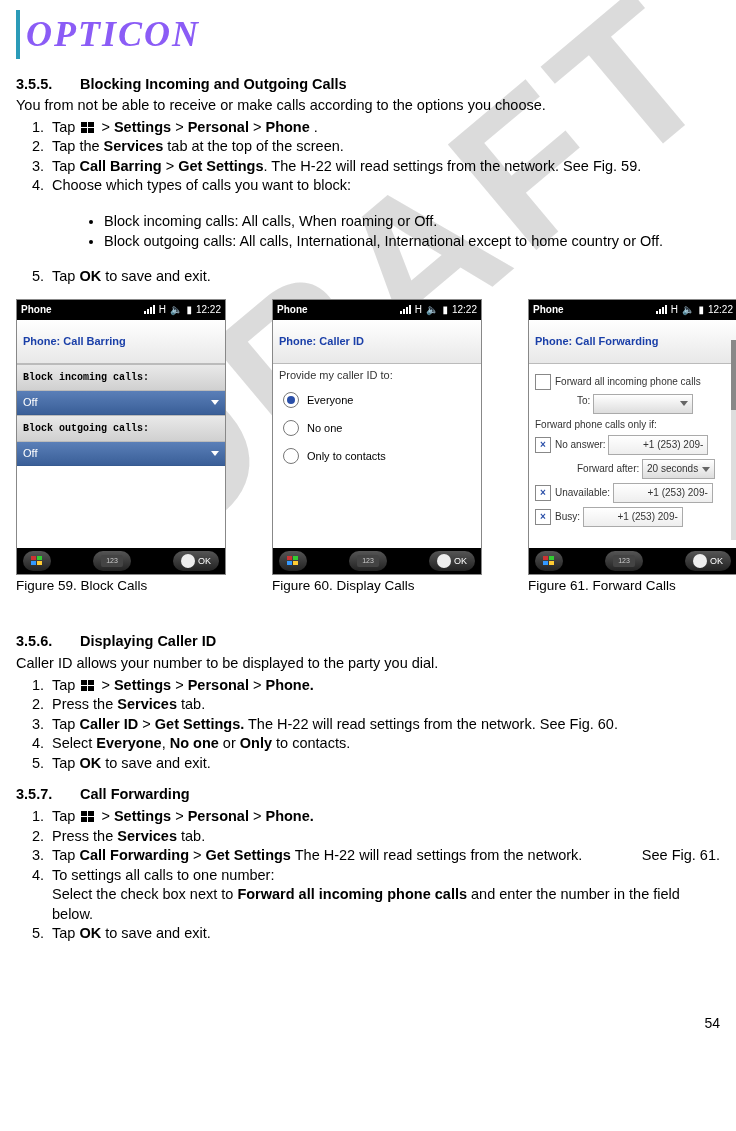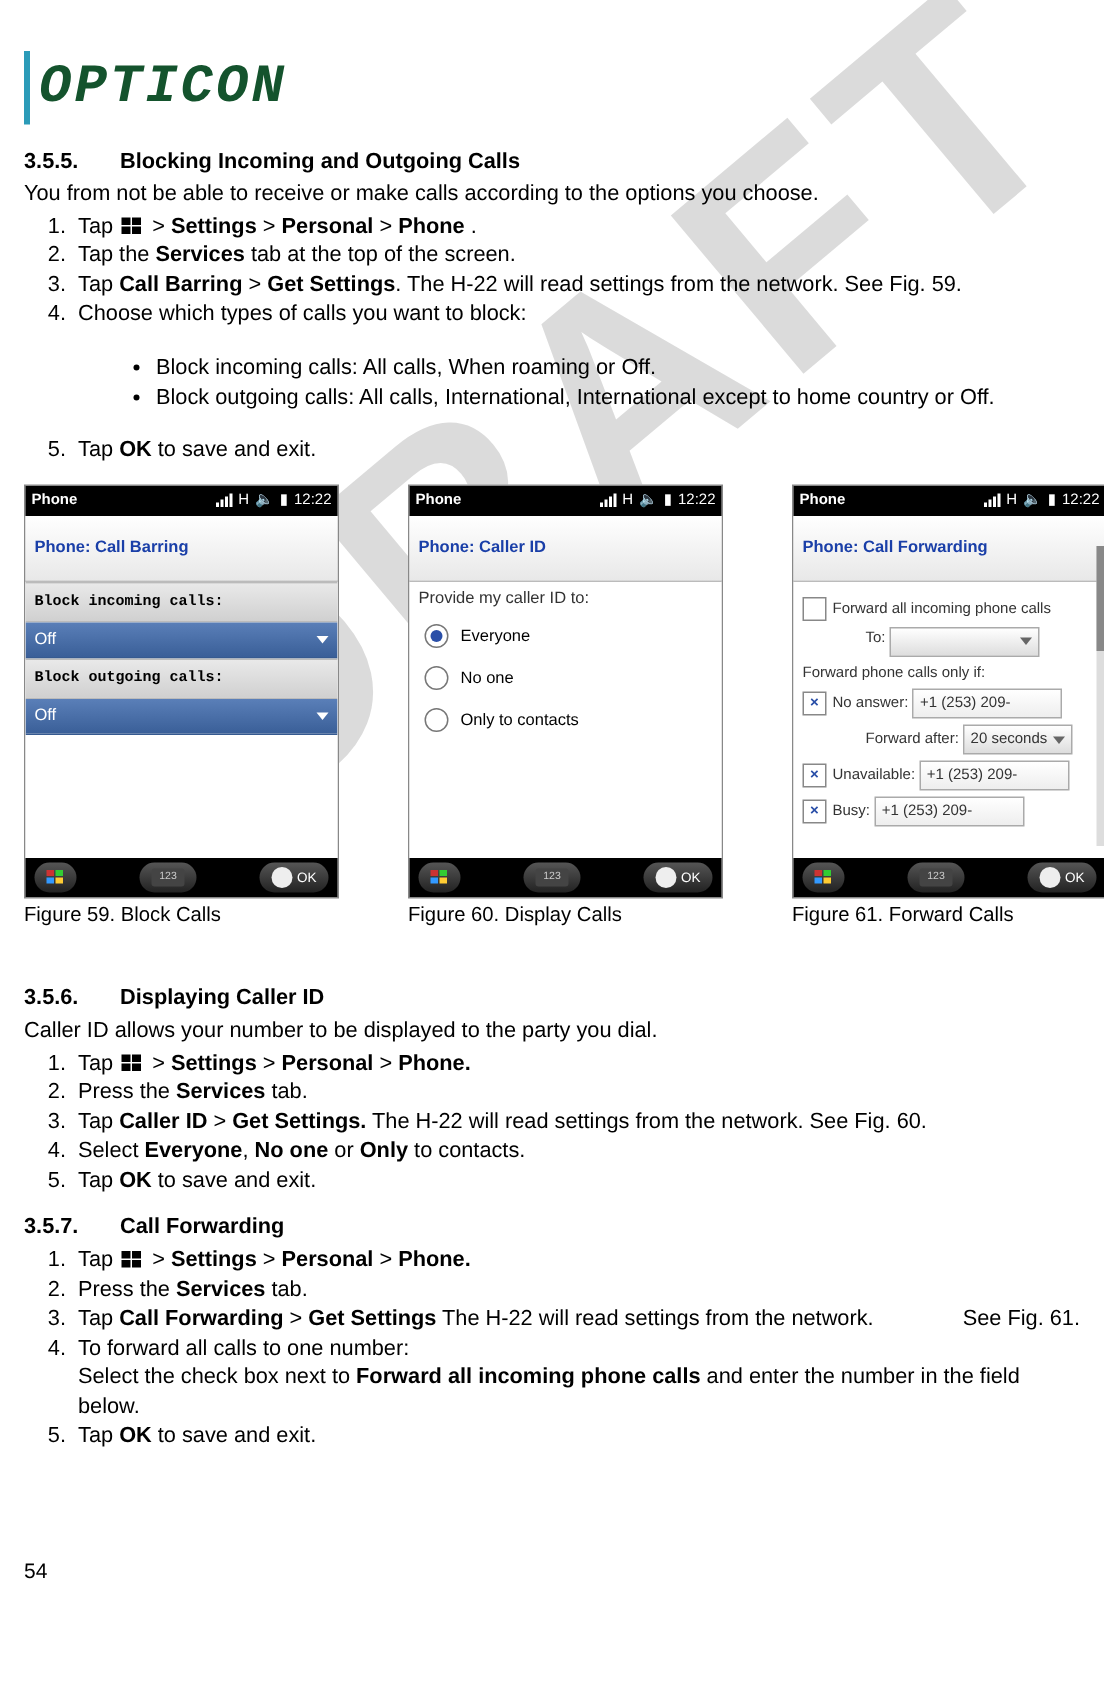--- a/index.html
+++ b/index.html
@@ -29,30 +29,29 @@
     font-size: 200px;
     font-weight: bold;
     color: #d8d8d8;
     transform: rotate(-40deg);
     transform-origin: left top;
     letter-spacing: 10px;
     opacity: .9;
   }
   .content { position: relative; z-index: 1; }
   .logo {
-    font-family: Liberation Mono, monospace;
+    font-family: Liberation Serif, serif;
     font-weight: 900;
     font-style: italic;
     font-size: 36px;
     letter-spacing: 2px;
-    color: #14532d;
+    color: #8b5cf6;
     border-left: 4px solid #2b9bb8;
     padding-left: 6px;
     margin-bottom: 16px;
-    margin-top: 24px;
   }
   .sec-title { font-weight: bold; margin-top: 12px; margin-bottom: 2px; }
   .sec-num { display:inline-block; width: 60px; }
   ol.steps { margin: 2px 0 4px 0; padding-left: 32px; }
   ol.steps > li { margin: 0; padding-left: 4px; }
   ul.sub { list-style: disc; margin: 16px; padding-left: 36px; }
   .win-icon {
     display:inline-block;
     width: 14px; height: 12px;
     vertical-align: middle;
@@ -129,26 +128,26 @@
   .okcirc{width:14px;height:14px;border-radius:50%;background:#eee;display:inline-block;}
   
   .plain { padding:4px 6px; font-size:11px; color:#333;}
   .radio-row{display:flex;align-items:center;gap:8px;padding:6px 10px;}
   .radio{width:14px;height:14px;border:1px solid #777;border-radius:50%;display:flex;align-items:center;justify-content:center;}
   .radio.sel::after{content:"";width:8px;height:8px;border-radius:50%;background:#2a4fa8;}
   
   .fw-body{padding:6px 6px;font-size:10px;color:#333;}
   .chk{display:inline-flex;width:14px;height:14px;border:1px solid #888;align-items:center;justify-content:center;vertical-align:middle;margin-right:4px;}
   .chk.on{color:#2a4fa8;font-weight:bold;}
-  .field{display:inline-block;border:1px solid #aaa;background:linear-gradient(#fff,#eee);height:18px;line-height:18px;padding:0 4px;font-size:10px;min-width:90px;vertical-align:middle;}
+  .field{display:inline-block;border:1px solid #aaa;background:linear-gradient(#fff,#eee);height:18px;line-height:18px;padding:0 4px;font-size:10px;min-width:90px;vertical-align:middle;text-align:right;}
   .ddgrey{display:inline-flex;align-items:center;gap:4px;border:1px solid #aaa;background:linear-gradient(#fff,#ddd);height:18px;padding:0 4px;font-size:10px;}
   .ddgrey .tri{width:0;height:0;border-left:4px solid transparent;border-right:4px solid transparent;border-top:5px solid #666;}
   .row{margin:4px 0;}
   .indent{margin-left:42px;}
-  .page-num { text-align:left; margin-top: 70px; font-size:14px;}
+  .page-num { text-align:right; margin-top: 70px; font-size:14px;}
   
   .scrollhint{position:absolute;right:1px;top:40px;width:5px;height:200px;background:#ddd;}
   .scrollhint i{position:absolute;top:0;left:0;width:5px;height:70px;background:#888;}
 </style>
 </head>
 <body>
 
 <div class="watermark">
   <div class="watermark-text">DRAFT</div>
 </div>
@@ -408,21 +407,21 @@
   </li>
   <li>
     <div style="display:flex;justify-content:space-between;">
       <span>
         <span>Tap </span><b>Call Forwarding</b><span> &gt; </span><b>Get Settings</b><span> The H-22 will read settings from the network.</span>
       </span>
       <span style="white-space:pre;">See Fig. 61.</span>
     </div>
   </li>
   <li>
-    <span>To forward all calls to one number:</span><br>
+    <span>To settings all calls to one number:</span><br>
     <span>Select the check box next to </span><b>Forward all incoming phone calls</b><span> and enter the number in the field below.</span>
   </li>
   <li>
     <span>Tap </span><b>OK</b><span> to save and exit.</span>
   </li>
 </ol>
 
 <div class="page-num">54</div>
 
 </div>

